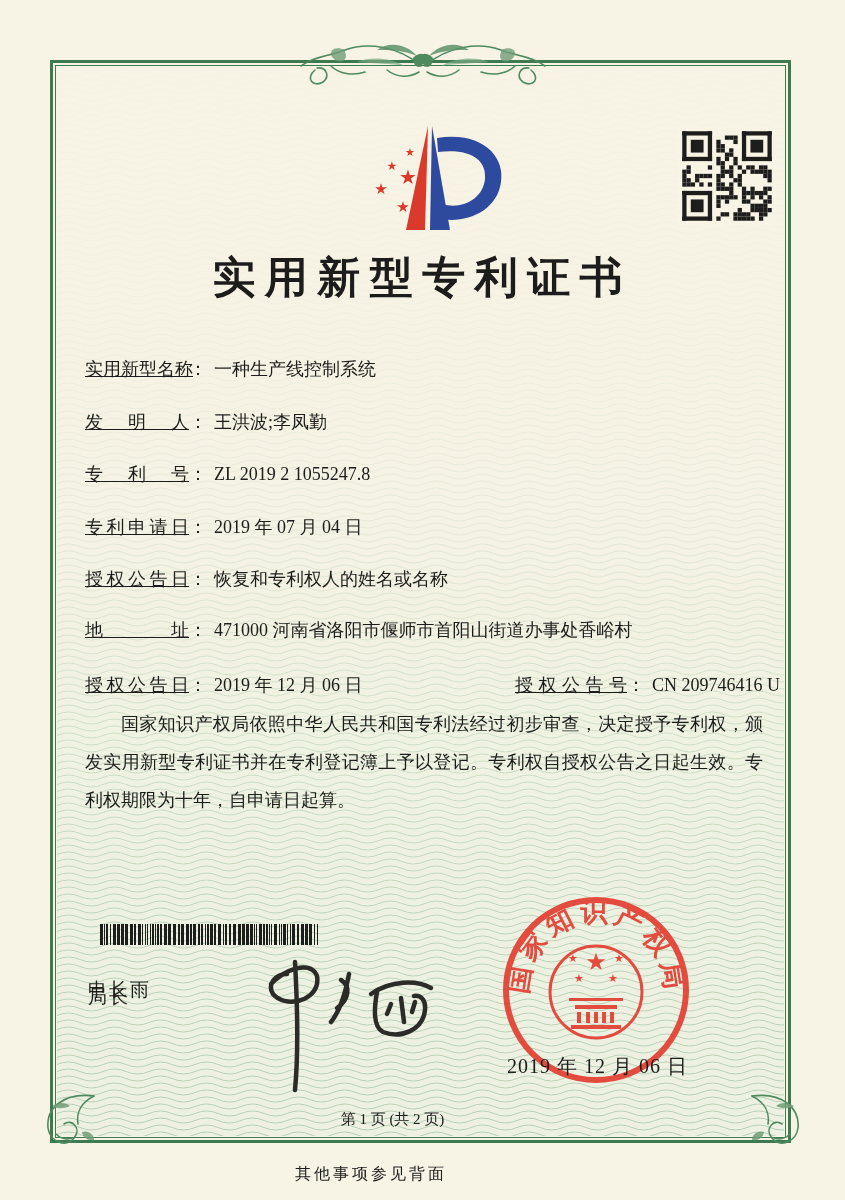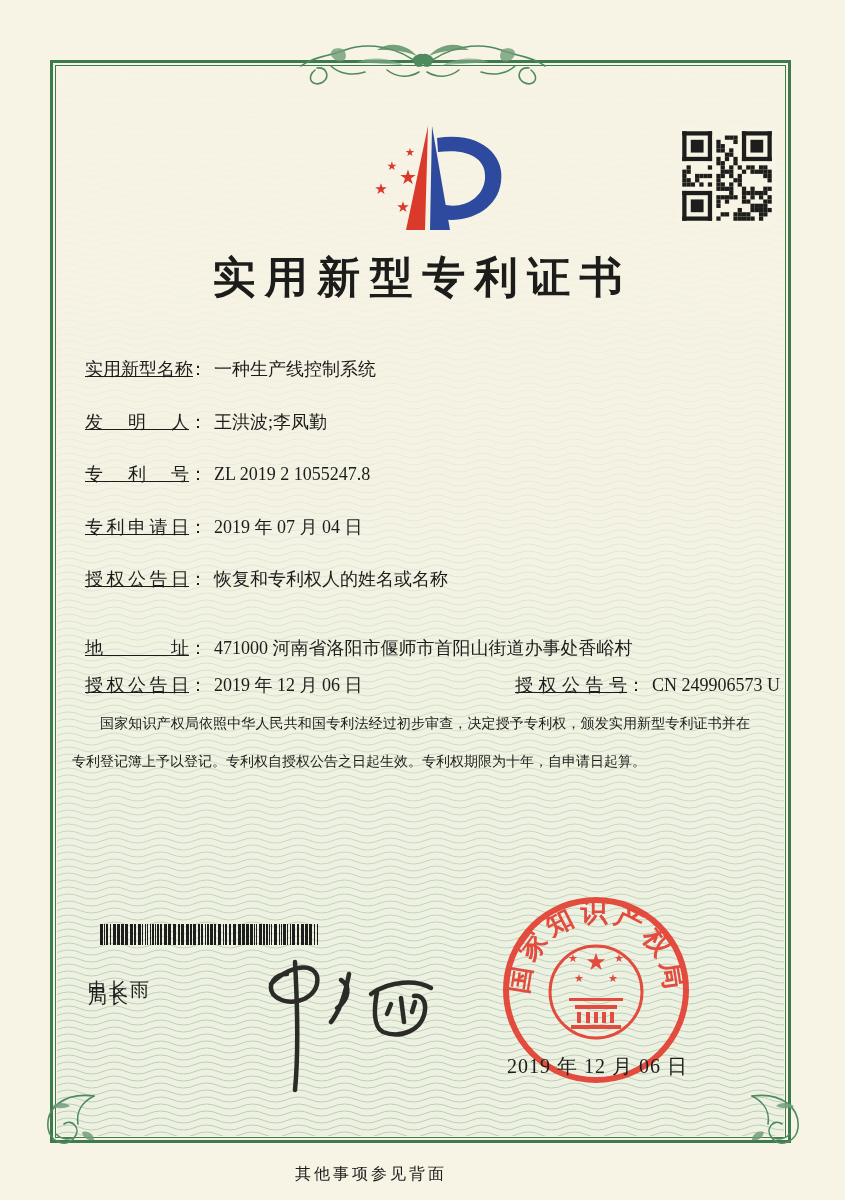--- a/index.html
+++ b/index.html
@@ -32,21 +32,21 @@
   .logo{position:absolute;left:344px;top:121px;}
   .qr{position:absolute;left:678px;top:127px;}
   .title{position:absolute;left:50px;top:249px;width:735px;text-align:center;
     font-size:43px;font-weight:bold;letter-spacing:0.22em;text-indent:0.22em;}
   .row{position:absolute;left:85px;font-size:18px;white-space:nowrap;}
   .flabel{display:inline-block;width:104px;text-align:justify;text-align-last:justify;
     vertical-align:bottom;text-decoration:underline;}
   .fcolon{margin-right:7px;}
   .grant2{position:absolute;left:430px;top:0;}
   .grant2 .flabel{width:112px;}
-  .paras{position:absolute;left:72px;top:705px;width:678px;font-size:14px;}
+  .paras{position:absolute;left:85px;top:705px;width:678px;font-size:18px;}
   .paras p{margin:0;text-indent:2em;line-height:38px;text-align:justify;}
   .barcode{position:absolute;left:100px;top:924px;width:222px;height:21px;display:flex;align-items:stretch;}
   .barcode i{display:block;background:#1d1d1b;}
   .signer{position:absolute;left:88px;font-size:19px;letter-spacing:2px;}
   .sig{position:absolute;left:225px;top:938px;}
   .seal{position:absolute;left:497px;top:892px;opacity:0.9;}
   .seal-date{position:absolute;left:505px;top:1053px;width:185px;text-align:center;
     font-size:20px;letter-spacing:1px;}
   .page-no{position:absolute;left:10px;top:1110px;width:765px;text-align:center;font-size:15px;}
   .back-note{position:absolute;left:0;top:1164px;width:742px;text-align:center;
@@ -269,28 +269,28 @@
     </div>
     <div class="row" style="top:462px">
       <span class="flabel">专利号</span><span class="fcolon">：</span><span>ZL 2019 2 1055247.8</span>
     </div>
     <div class="row" style="top:515px">
       <span class="flabel">专利申请日</span><span class="fcolon">：</span><span>2019 年 07 月 04 日</span>
     </div>
     <div class="row" style="top:567px">
       <span class="flabel">授权公告日</span><span class="fcolon">：</span><span>恢复和专利权人的姓名或名称</span>
     </div>
-    <div class="row" style="top:636px">
+    <div class="row" style="top:618px">
       <span class="flabel">地址</span><span class="fcolon">：</span><span>471000 河南省洛阳市偃师市首阳山街道办事处香峪村</span>
     </div>
 
     <div class="row" style="top:673px">
       <span class="flabel">授权公告日</span><span class="fcolon">：</span><span>2019 年 12 月 06 日</span>
       <span class="grant2">
-        <span class="flabel">授权公告号</span><span class="fcolon">：</span><span>CN 249906573 U</span>
+        <span class="flabel">授权公告号</span><span class="fcolon">：</span><span>CN 209746416 U</span>
       </span>
     </div>
 
     <div class="paras">
       <p>国家知识产权局依照中华人民共和国专利法经过初步审查，决定授予专利权，颁发实用新型专利证书并在专利登记簿上予以登记。专利权自授权公告之日起生效。专利权期限为十年，自申请日起算。</p>
     </div>
 
     <div class="barcode" id="barcode">
         <i style="width: 3px; margin-right: 1px;"></i>
         <i style="width: 1px; margin-right: 1px;"></i>
@@ -394,15 +394,16 @@
         <rect x="89" y="120" width="4" height="11"></rect>
         <rect x="97" y="120" width="4" height="11"></rect>
         <rect x="105" y="120" width="4" height="11"></rect>
         <rect x="113" y="120" width="4" height="11"></rect>
         <rect x="74" y="133" width="50" height="4"></rect>
       </g>
     </svg>
 
     <div class="seal-date">2019 年 12 月 06 日</div>
 
+    <div class="page-no">第 1 页 (共 2 页)</div>
     <div class="back-note">其他事项参见背面</div>
   </div>
 </div>
 
 </body></html>

